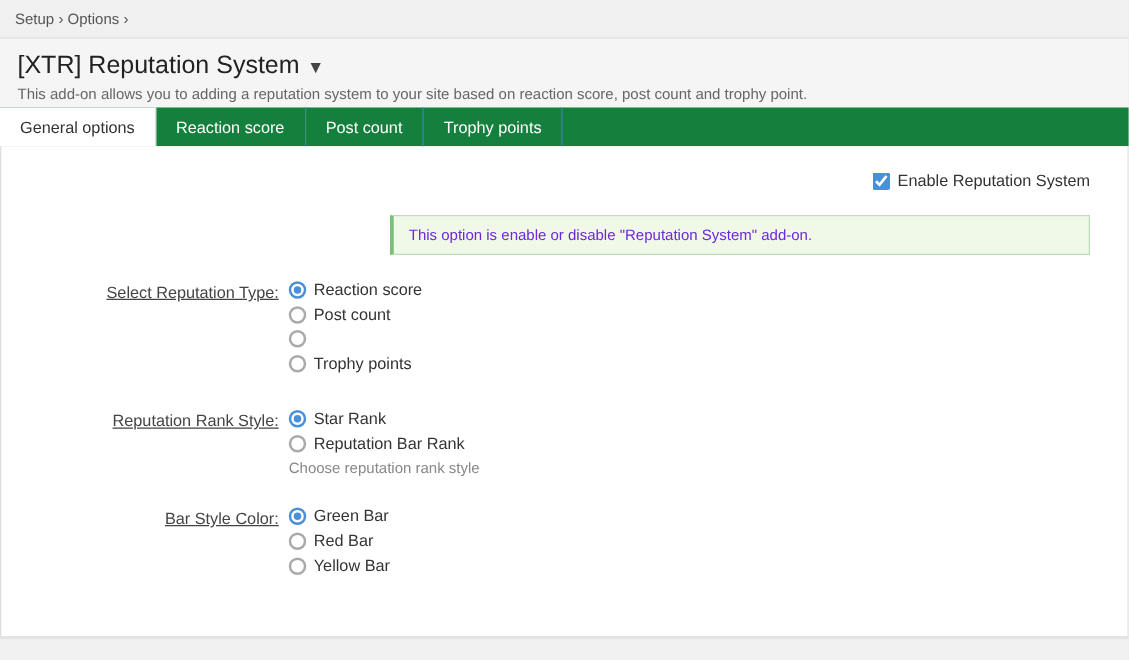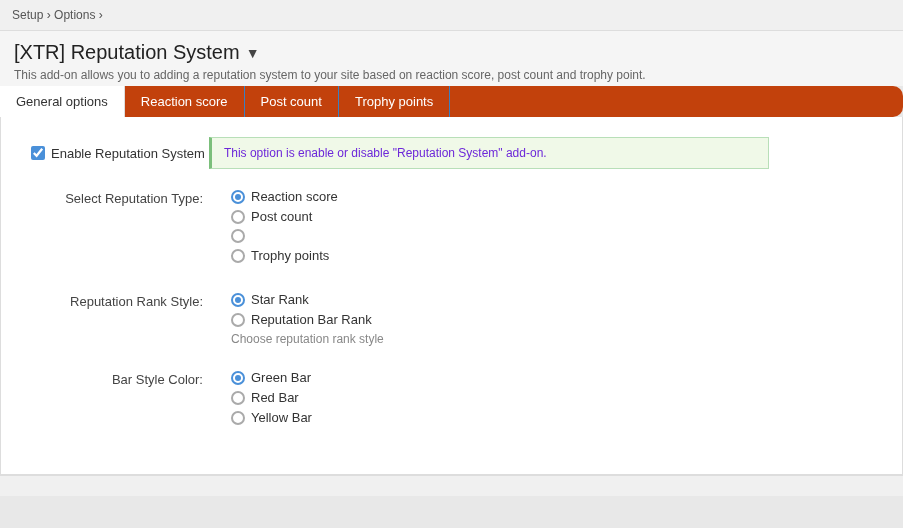--- a/index.html
+++ b/index.html
@@ -36,24 +36,23 @@
       font-size: 14px;
       color: #444;
     }
     .page-subtitle {
       font-size: 12px;
       color: #666;
       margin-top: 4px;
     }
     .tabs {
       display: flex;
-      background: #c2410c;
+      background: #15803d;
       margin: 0;
       padding: 0;
-      border-radius: 10px;
     }
     .tab {
       padding: 8px 16px;
       color: #fff;
       cursor: pointer;
       font-size: 13px;
       border-right: 1px solid #3a7fc1;
       white-space: nowrap;
     }
     .tab.active {
@@ -67,23 +66,23 @@
     }
     .content-inner {
       background: #fff;
       margin: 0;
       padding: 20px 30px 20px 30px;
       border: 1px solid #ddd;
       border-top: none;
     }
     .enable-row {
       display: flex;
-      align-items: center;
-      flex-direction: row;
-      gap: 4px;
+      align-items: flex-end;
+      flex-direction: column;
+      gap: 20px;
       margin-bottom: 20px;
     }
     .checkbox-row {
       display: flex;
       align-items: center;
       gap: 6px;
     }
     .checkbox-row input[type="checkbox"] {
       accent-color: #4a90d9;
       width: 14px;
@@ -101,24 +100,25 @@
     }
     .form-section {
       display: flex;
       align-items: flex-start;
       margin-bottom: 24px;
     }
     .form-label {
       width: 200px;
       min-width: 200px;
       text-align: right;
-      padding-right: 28px;
+      padding-right: 8px;
       padding-top: 2px;
       font-size: 13px;
       color: #444;
+      text-decoration: underline;
     }
     .form-controls {
       flex: 1;
     }
     .radio-row {
       display: flex;
       align-items: center;
       gap: 6px;
       margin-bottom: 5px;
     }

